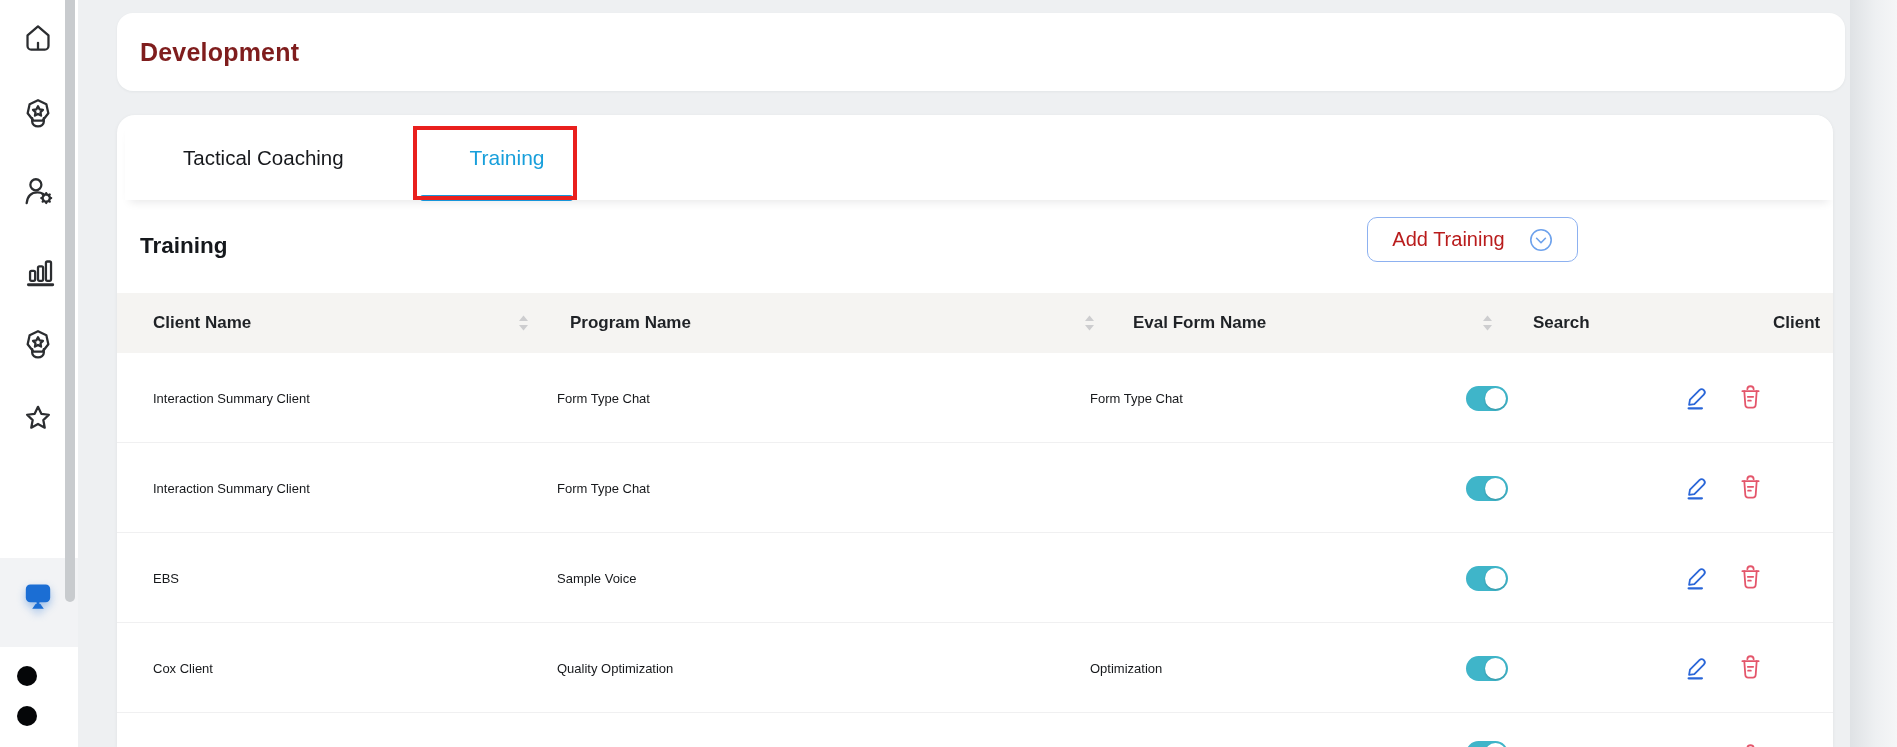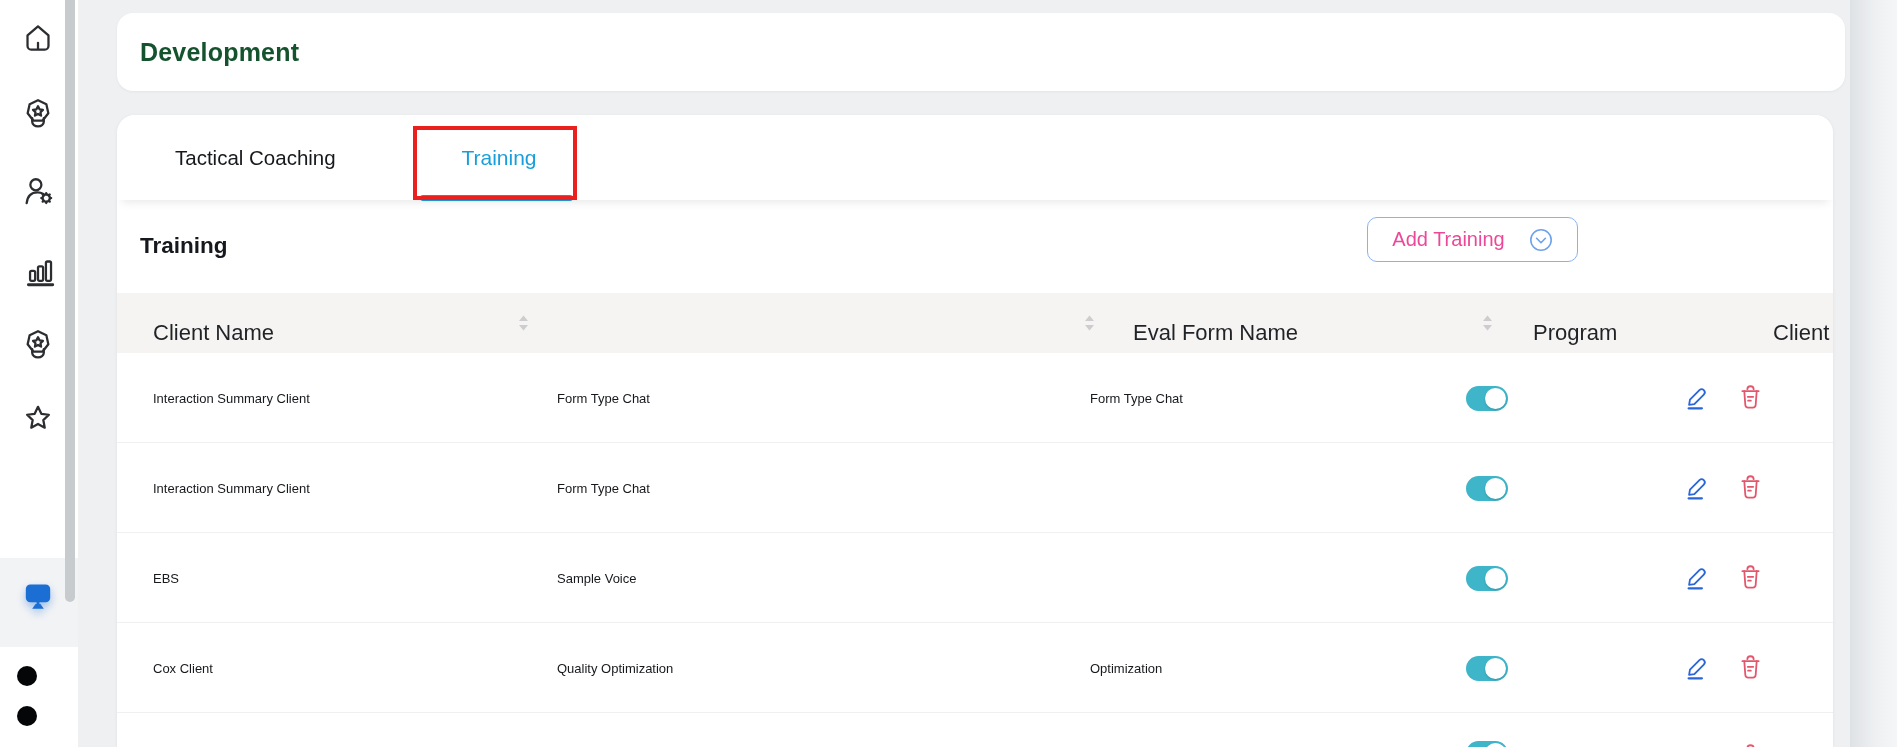--- a/index.html
+++ b/index.html
@@ -12,40 +12,40 @@
   .sb-active-bg { position:absolute; left:0; top:558px; width:78px; height:89px; background:#f2f3f5; }
   .sb-icon { position:absolute; left:19px; width:38px; height:38px; display:flex; align-items:center; justify-content:center; cursor:pointer; }
   .sb-icon svg { width:34px; height:34px; }
   .outline { fill:none; stroke:#2b2d30; stroke-width:1.6; stroke-linecap:round; stroke-linejoin:round; }
   .sb-monitor svg { filter:drop-shadow(0 4px 4px rgba(27,110,212,.40)); }
   .sb-scroll { position:absolute; left:65px; top:-6px; width:10px; height:608px; border-radius:6px; background:#c8cbce; }
   .sb-dot { position:absolute; left:17px; width:20px; height:20px; border-radius:50%; background:#050608; }
 
   
   .dev-card { position:absolute; left:117px; top:13px; width:1728px; height:78px; background:#ffffff; border-radius:16px; box-shadow:0 1px 3px rgba(25,30,40,.05); display:flex; align-items:center; padding-left:23px; }
-  .dev-title { font-size:25px; font-weight:700; color:#14532d; letter-spacing:.2px; }
+  .dev-title { font-size:25px; font-weight:700; color:#7f1d1d; letter-spacing:.2px; }
 
   
   .content-card { position:absolute; left:117px; top:115px; width:1716px; height:632px; background:#ffffff; border-radius:18px 18px 0 0; box-shadow:0 1px 4px rgba(25,30,40,.06); overflow:hidden; }
-  .tabbar { position:absolute; left:0; top:0; right:0; height:85px; background:#ffffff; border-radius:18px 18px 0 0; box-shadow:0 7px 10px -5px rgba(15,20,30,.10); z-index:2; }
+  .tabbar { position:absolute; left:8px; top:0; right:0; height:85px; background:#ffffff; border-radius:18px 18px 0 0; box-shadow:0 7px 10px -5px rgba(15,20,30,.10); z-index:2; }
   .tab { position:absolute; top:0; height:85px; display:flex; align-items:center; font-size:20.5px; color:#17191d; cursor:pointer; }
   .tab-tc { left:58px; }
   .tab-tr { left:333px; width:98px; justify-content:center; font-size:21px; color:#189fdb; }
   .tab-underline { position:absolute; left:303px; top:80px; width:153px; height:6px; border-radius:3px; background:#1795d9; z-index:3; }
   .annotation { position:absolute; left:296px; top:11px; width:164px; height:74px; border:4px solid #e9201d; z-index:4; }
 
   .section-heading { position:absolute; left:23px; top:118px; font-size:22.5px; font-weight:600; color:#15181c; }
 
-  .pill { position:absolute; top:102px; height:45px; display:flex; align-items:center; justify-content:center; gap:24px; background:#ffffff; border:1.6px solid #8db1f0; border-radius:10px; color:#ec4899; font-size:20px; font-family:inherit; cursor:pointer; }
+  .pill { position:absolute; top:102px; height:45px; display:flex; align-items:center; justify-content:center; gap:24px; background:#ffffff; border:1.6px solid #8db1f0; border-radius:10px; color:#b91c1c; font-size:20px; font-family:inherit; cursor:pointer; }
   .pill-add { left:1250px; width:211px; }
   .pill-search { left:1476px; width:236px; }
 
   
   .thead { position:absolute; left:0; top:178px; width:100%; height:60px; background:#f5f4f2; }
-  .th { position:absolute; top:10px; height:60px; display:flex; align-items:center; font-size:22px; font-weight:400; color:#1f2226; cursor:pointer; white-space:nowrap; }
+  .th { position:absolute; top:0; height:60px; display:flex; align-items:center; font-size:17px; font-weight:700; color:#1f2226; cursor:pointer; white-space:nowrap; }
   .sort { position:absolute; top:22px; cursor:pointer; }
   .h1{left:36px;} .s1{left:401px;} .h2{left:453px;} .s2{left:967px;}
   .h3{left:1016px;} .s3{left:1365px;} .h4{left:1416px;} .h5{left:1656px;}
 
   .tbody { position:absolute; left:0; top:238px; width:100%; }
   .row { position:relative; width:100%; height:90px; border-bottom:1px solid #f0f0f1; }
   .row.partial { height:34px; border-bottom:none; }
   .cell { position:absolute; top:0; height:90px; display:flex; align-items:center; font-size:13px; color:#17191c; white-space:nowrap; }
   .c-client{left:36px;} .c-program{left:440px;} .c-eval{left:973px;}
   .toggle { position:absolute; left:1349px; top:33px; width:42px; height:25px; border-radius:13px; background:#c9ced4; cursor:pointer; }
@@ -167,30 +167,31 @@
           <path d="M7.6 10.3 L12 14.7 L16.4 10.3" stroke-linecap="round" stroke-linejoin="round"></path>
       </svg>
     </button>
 
     <div class="thead">
       <div class="th h1">Client Name</div>
       <svg class="sort s1" width="11" height="16" viewBox="0 0 11 16" fill="#cdcdcf">
           <path d="M5.5 0.5 L10 6 H1 Z"></path>
           <path d="M5.5 15.5 L1 10 H10 Z"></path>
         </svg>
+      <div class="th h2">Program Name</div>
       <svg class="sort s2" width="11" height="16" viewBox="0 0 11 16" fill="#cdcdcf">
           <path d="M5.5 0.5 L10 6 H1 Z"></path>
           <path d="M5.5 15.5 L1 10 H10 Z"></path>
         </svg>
       <div class="th h3">Eval Form Name</div>
       <svg class="sort s3" width="11" height="16" viewBox="0 0 11 16" fill="#cdcdcf">
           <path d="M5.5 0.5 L10 6 H1 Z"></path>
           <path d="M5.5 15.5 L1 10 H10 Z"></path>
         </svg>
-      <div class="th h4">Program</div>
+      <div class="th h4">Search</div>
       <div class="th h5">Client</div>
     </div>
 
     <div class="tbody">
         <div class="row">
     <div class="cell c-client">Interaction Summary Client</div>
     <div class="cell c-program">Form Type Chat</div>
     <div class="cell c-eval">Form Type Chat</div>
     <div class="toggle on">
             <div class="knob"></div>

